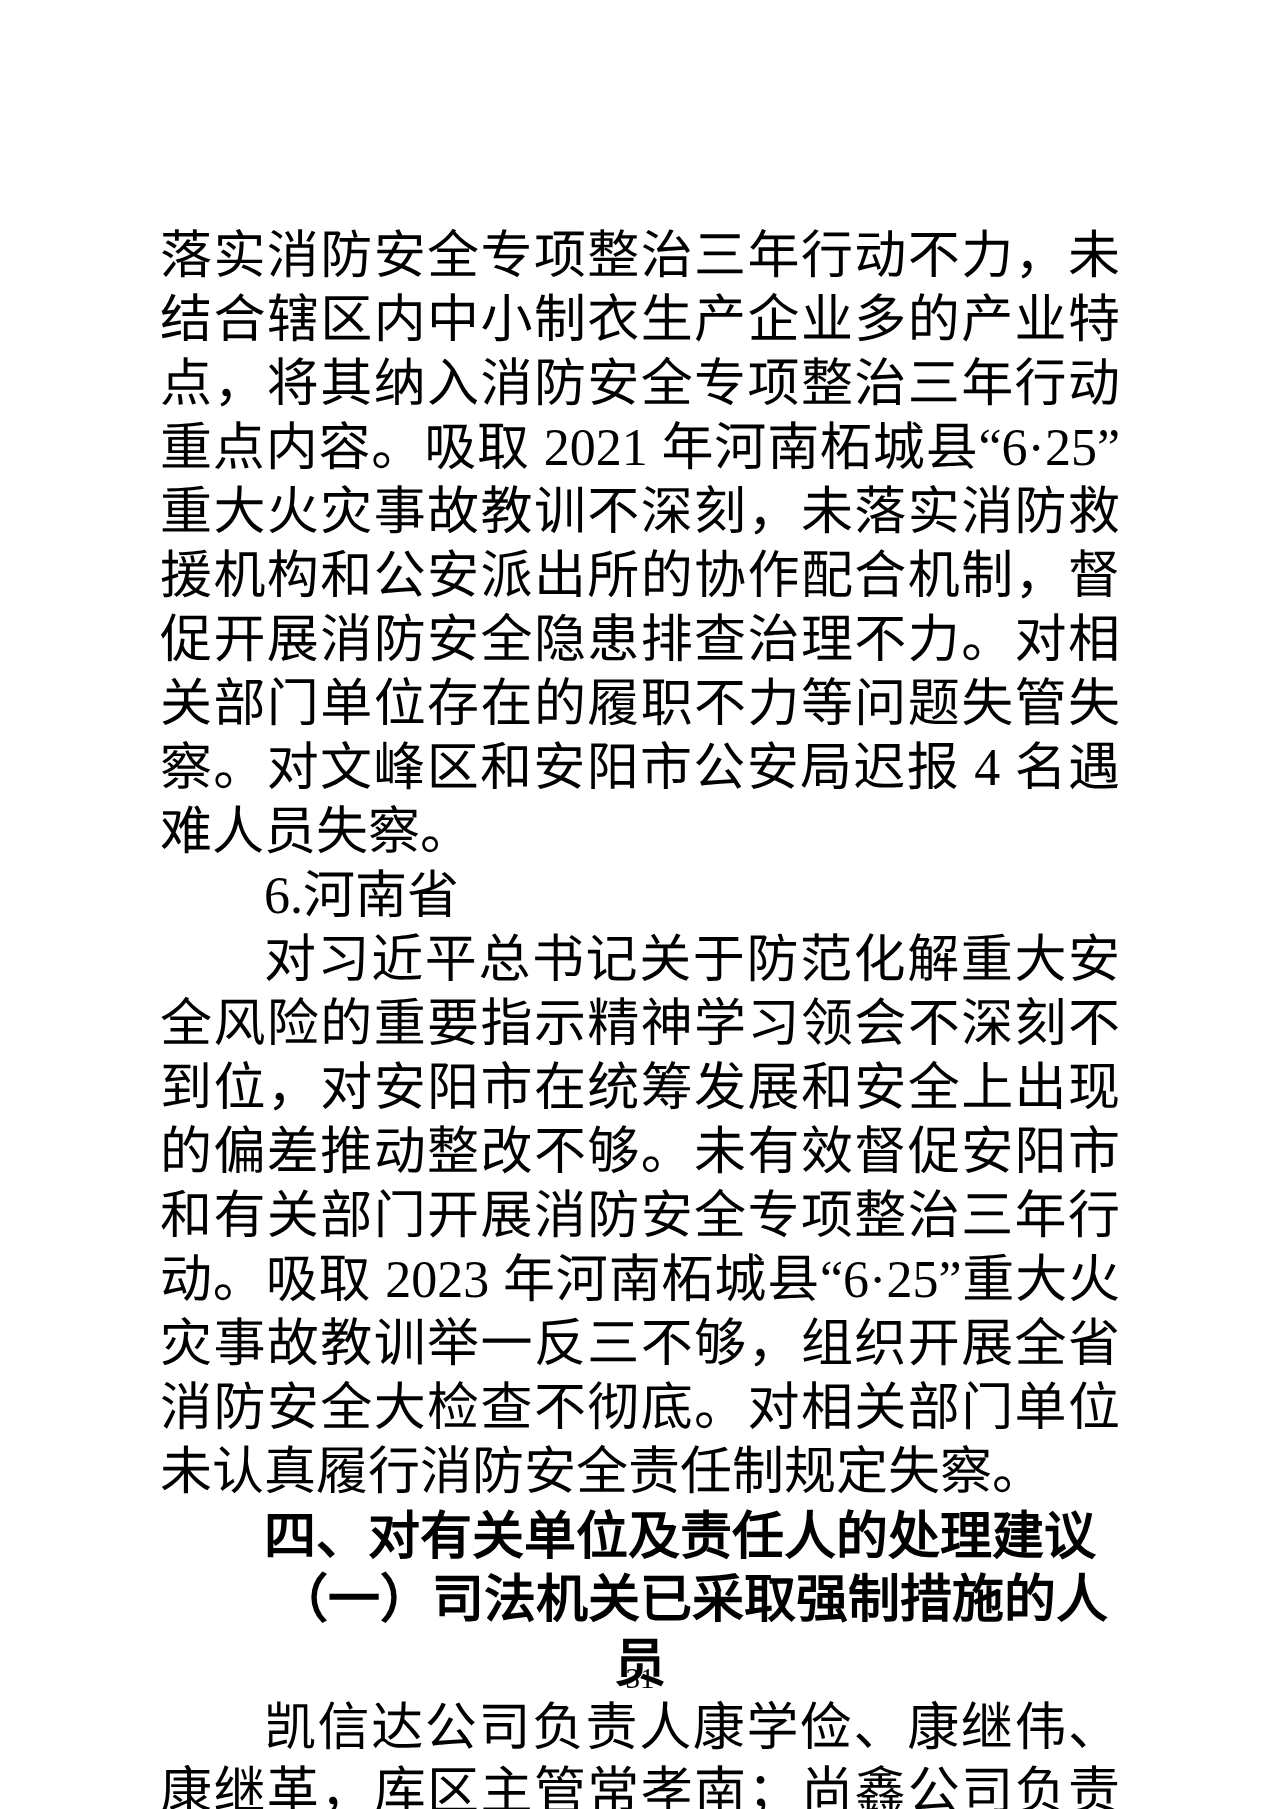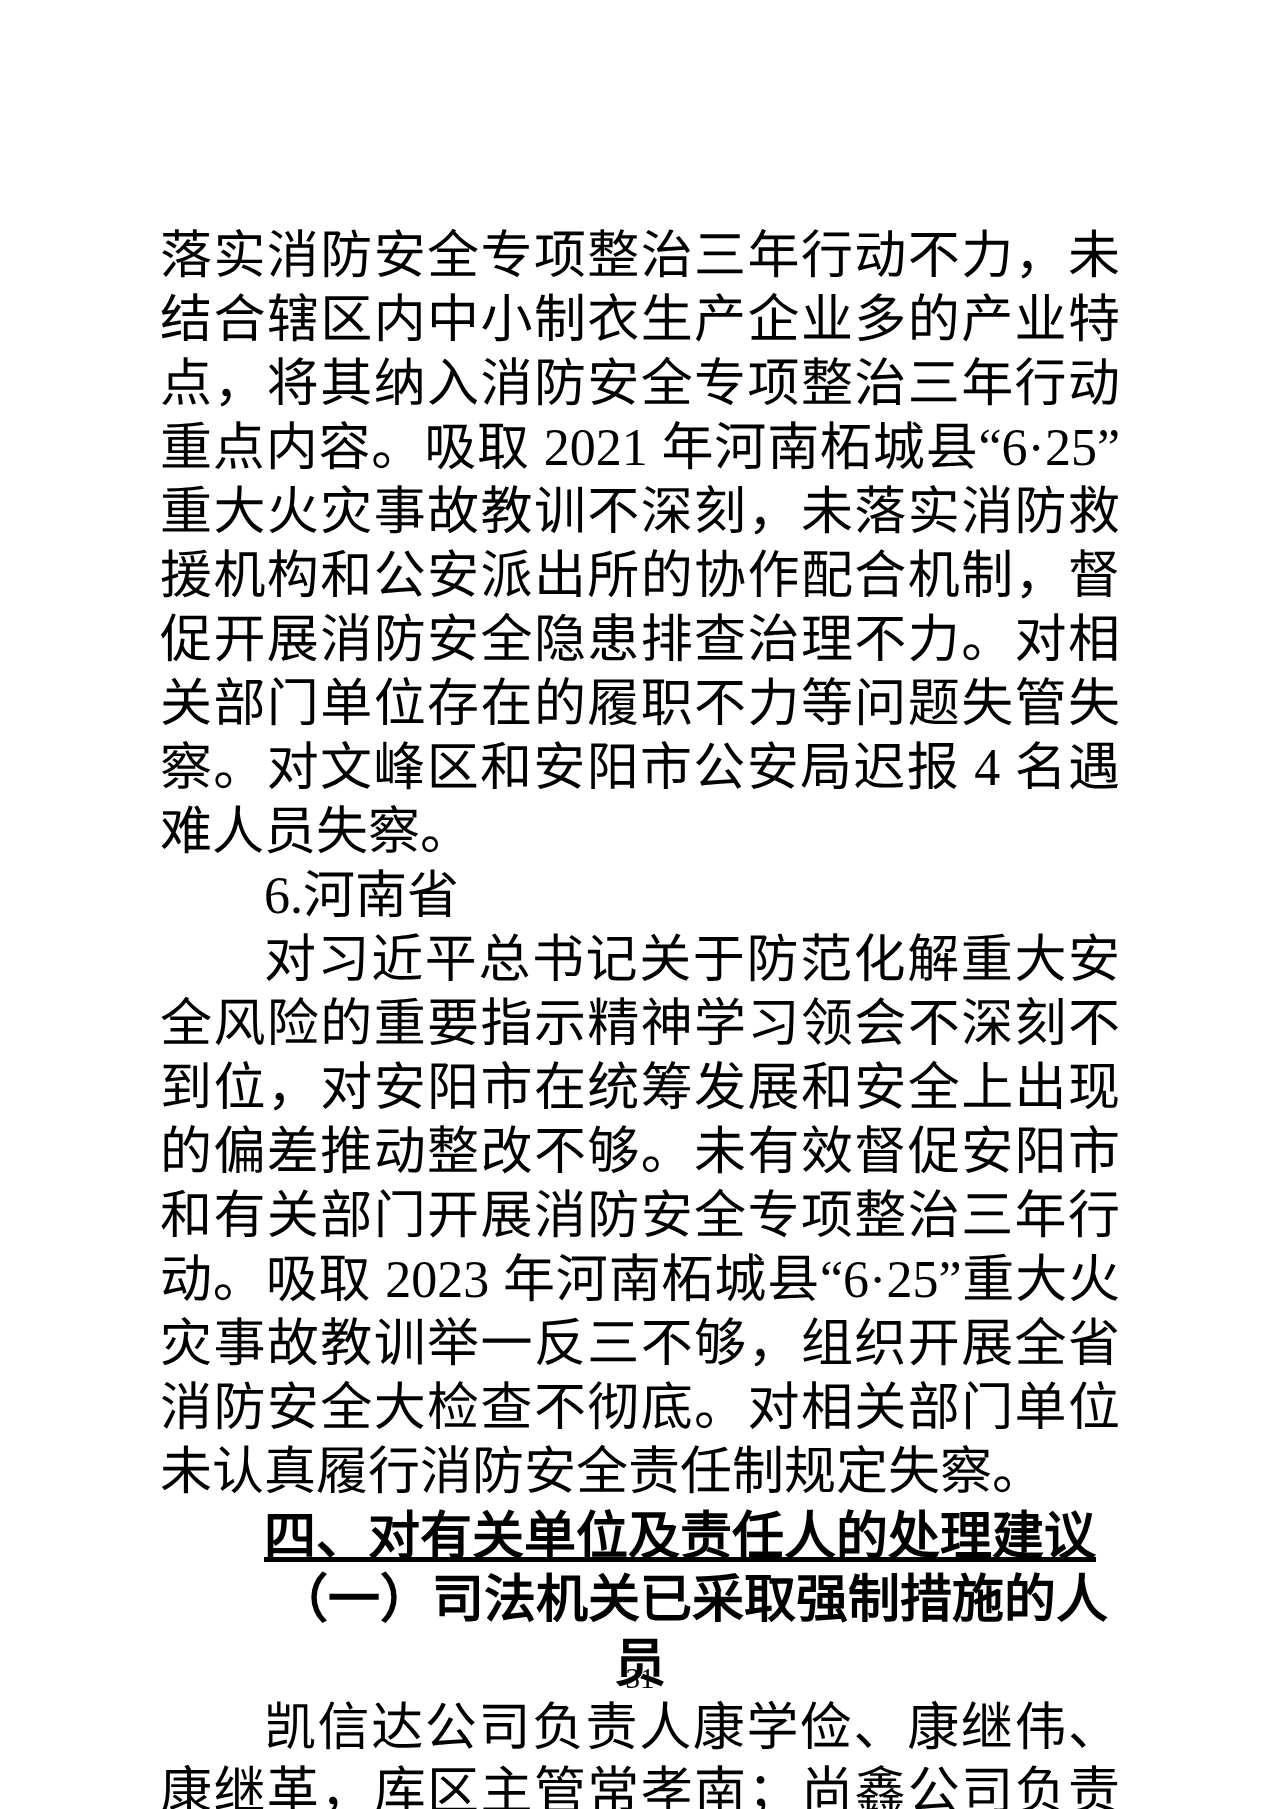--- a/index.html
+++ b/index.html
@@ -33,21 +33,20 @@
     font-weight: normal;
     word-break: break-all;
   }
   .para.no-indent {
     text-indent: 0;
   }
   .para.heading-hei {
     font-family: "Liberation Sans", "DejaVu Sans", sans-serif;
     font-weight: bold;
     text-align: left;
-    text-decoration: underline;
   }
   .para.heading-kai {
     font-weight: bold;
     text-align: center;
   }
   .page-number {
     position: absolute;
     top: 1660px;
     left: 0;
     width: 100%;

